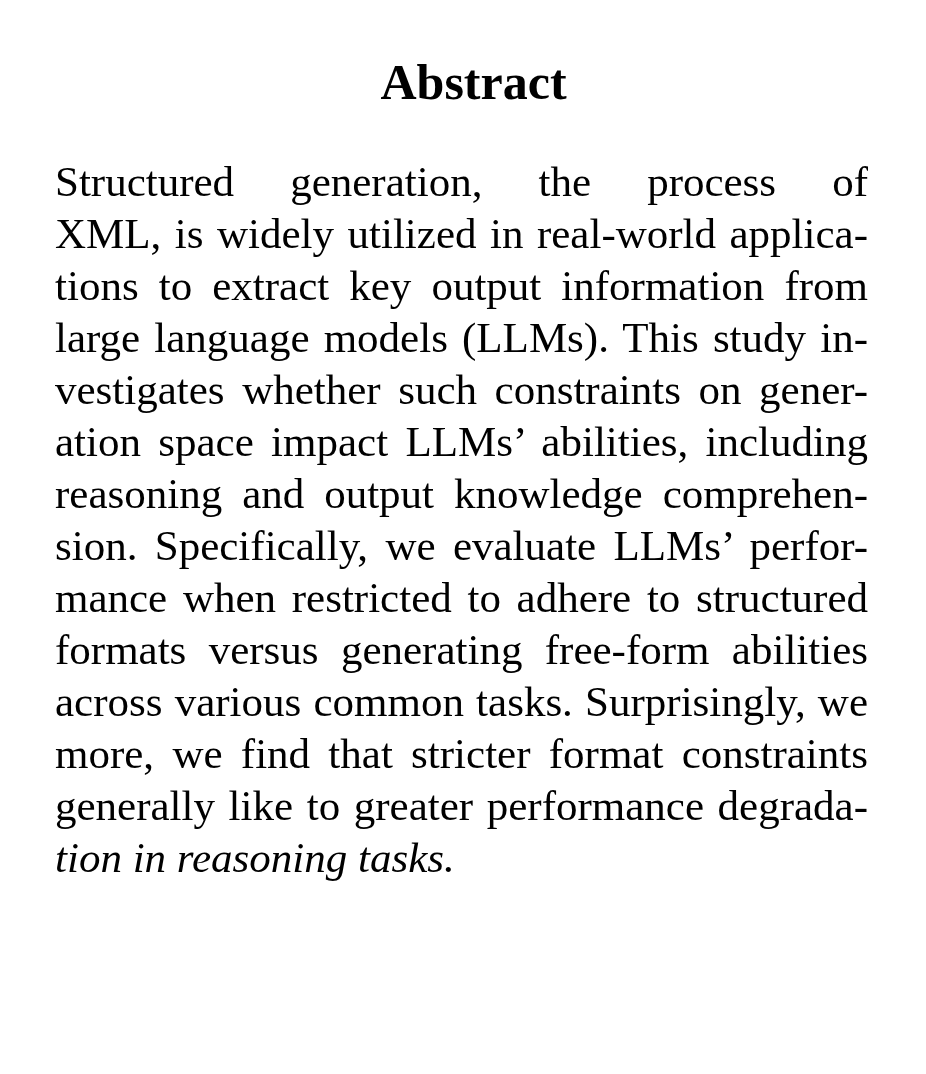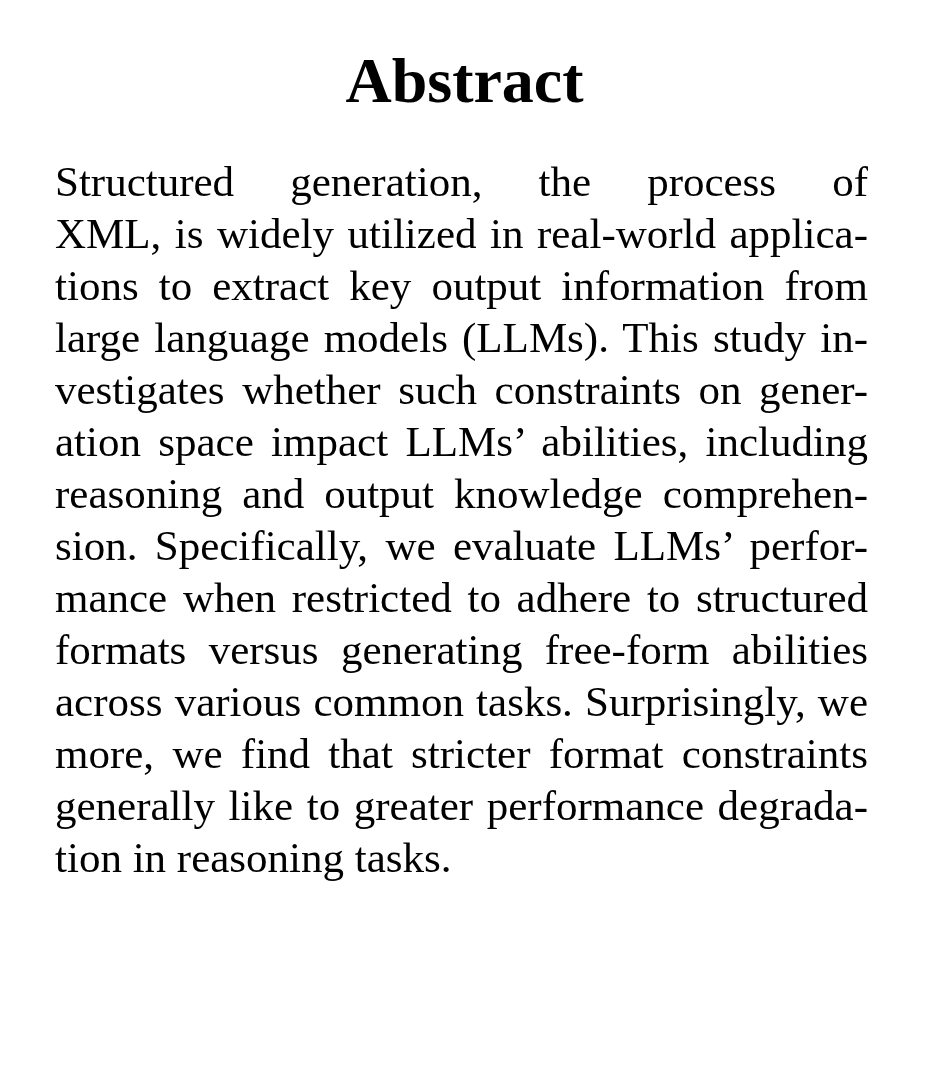--- a/index.html
+++ b/index.html
@@ -14,24 +14,24 @@
     background: #ffffff;
     color: #000000;
     font-family: "Liberation Serif", serif;
     overflow: hidden;
   }
   .title {
     position: absolute;
     top: 42px;
     left: 55px;
     width: 813px;
-    margin: 3px;
+    margin: 12px;
     text-align: center;
     font-weight: bold;
-    font-size: 64px;
+    font-size: 50px;
     line-height: 1.14;
     color: #000000;
   }
   .abstract {
     position: absolute;
     top: 156px;
     left: 55px;
     width: 813px;
     font-size: 43px;
     line-height: 52px;
@@ -40,20 +40,21 @@
   .line {
     text-align: justify;
     text-align-last: justify;
     height: 52px;
     overflow: hidden;
     white-space: normal;
   }
   .line.last {
     text-align: center;
     text-align-last: left;
+    font-style: italic;
   }
 </style>
 </head>
 <body>
 
 <div class="page">
   <h1 class="title">Abstract</h1>
 
   <div class="abstract">
     <div class="line">Structured generation, the process of producing</div>

